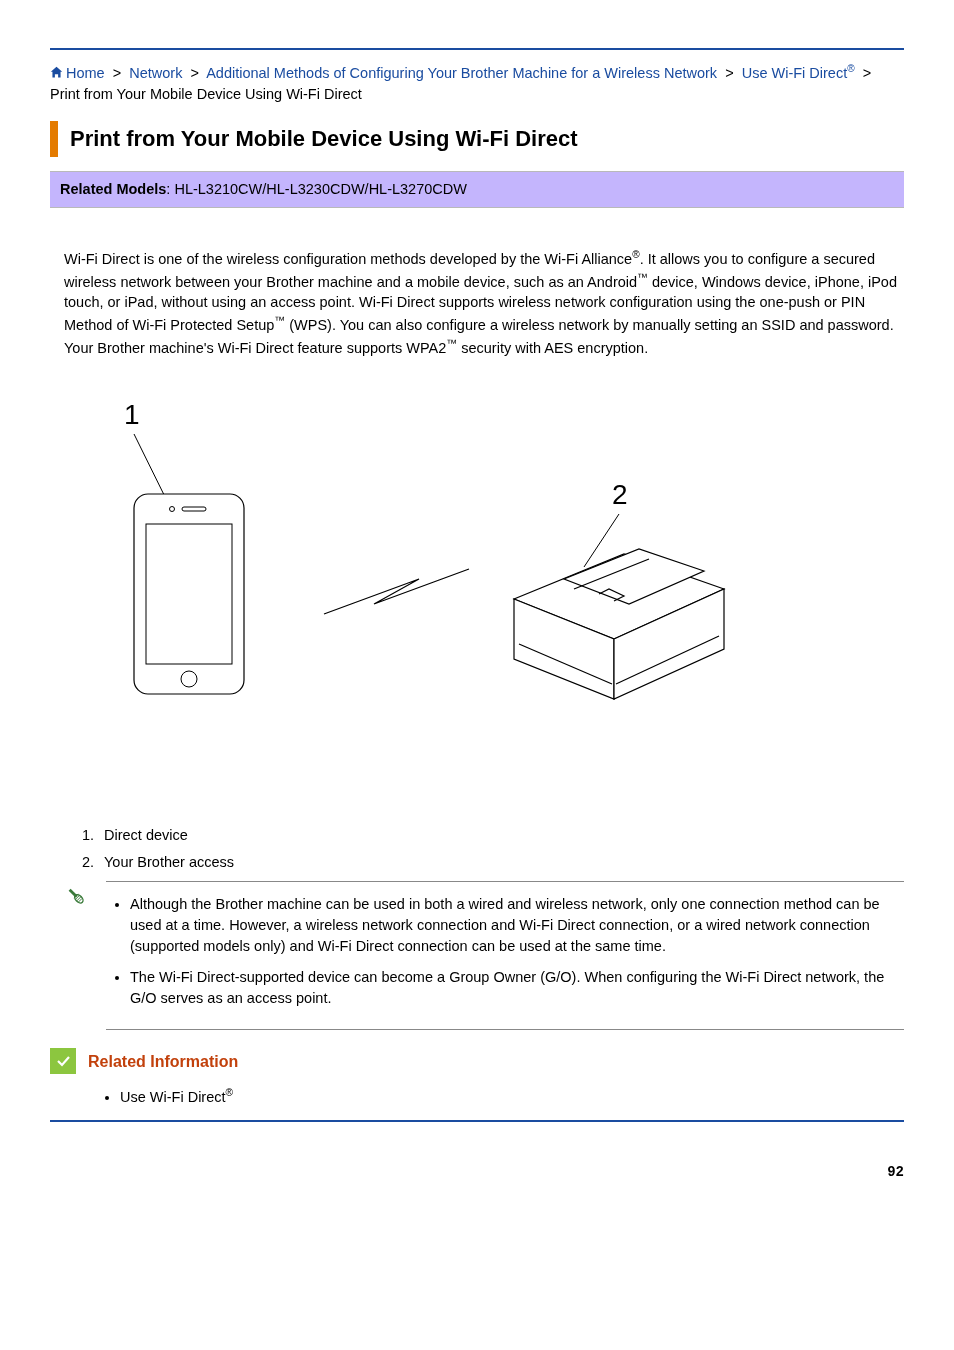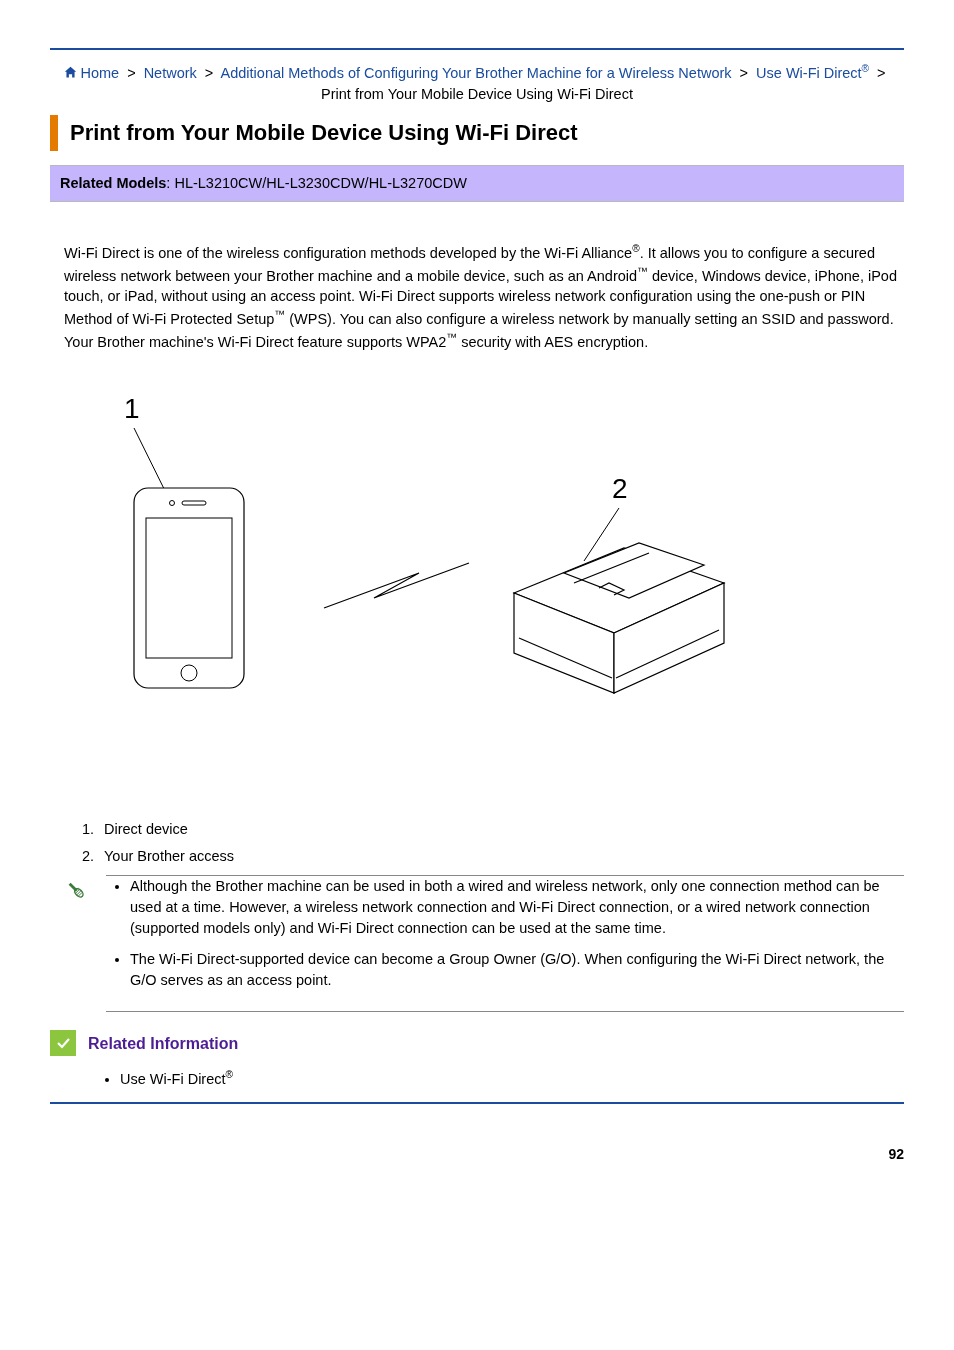--- a/index.html
+++ b/index.html
@@ -7,21 +7,21 @@
     font-family: Arial, Helvetica, sans-serif;
     font-size: 14.5px;
     color: #000;
     background: #fff;
     width: 954px;
     margin: 0 auto;
     padding: 48px 50px 40px 50px;
     line-height: 1.45;
   }
   .top-rule { height: 2px; background: #1a4ca0; margin-bottom: 12px; }
-  .breadcrumb { margin-bottom: 10px; color: #000; text-align: center; }
+  .breadcrumb { margin-bottom: 16px; color: #000; }
   .breadcrumb a { color: #1a4ca0; text-decoration: none; }
   .breadcrumb .sep { color: #000; margin: 0 4px; }
   .home-icon {
     display: inline-block; width: 13px; height: 13px;
     vertical-align: -1px; margin-right: 3px;
   }
   sup.reg { font-size: 0.7em; vertical-align: super; }
   h1.page-title {
     font-size: 22px; font-weight: bold;
     border-left: 8px solid #e47b00;
@@ -44,42 +44,42 @@
   .note-block {
     display: flex;
     margin: 0 0 18px 14px;
     gap: 18px;
   }
   .note-icon { flex: 0 0 24px; padding-top: 3px; }
   .note-content {
     flex: 1;
     border-top: 1px solid #888;
     border-bottom: 1px solid #888;
-    padding: 0 0 10px 0;
+    padding: 12px 0 10px 0;
   }
   .note-content ul { list-style: disc; padding-left: 24px; }
   .note-content li { margin-bottom: 10px; }
   .related-header {
     display: flex; align-items: center; gap: 12px;
     margin: 12px 0 8px 0;
   }
   .check-badge {
     width: 26px; height: 26px; background: #8cc63f;
     display: flex; align-items: center; justify-content: center;
     flex: 0 0 26px;
   }
-  .related-title { color: #4c1d95; font-weight: bold; font-size: 16px; }
+  .related-title { color: #c2410c; font-weight: bold; font-size: 16px; }
   .related-list {
     border-bottom: 2px solid #1a4ca0;
     padding: 4px 0 12px 0;
     margin-left: 0;
   }
   .related-list ul { list-style: disc; padding-left: 70px; }
   .related-list a { color: #000000; text-decoration: none; }
-  .page-number { text-align: right; font-weight: bold; margin-top: 40px; font-size: 14px; }
+  .page-number { text-align: right; font-weight: bold; margin-top: 40px; font-size: 14px; font-family: Liberation Mono, monospace; }
   .tm { font-size: 0.75em; vertical-align: super; }
 </style>
 </head>
 <body>
 
 <div class="top-rule"></div>
 
 <div class="breadcrumb">
   <span class="home-icon">
     <svg viewBox="0 0 16 16" width="13" height="13">

